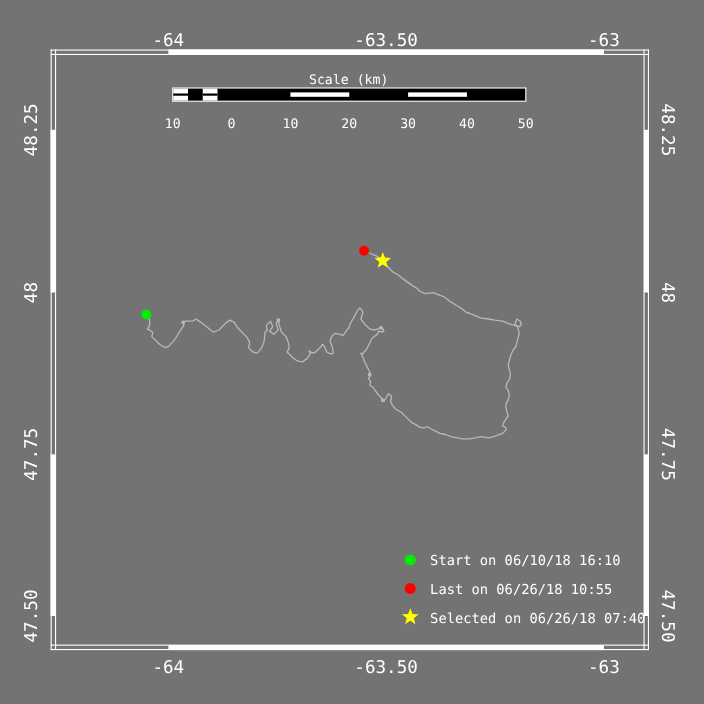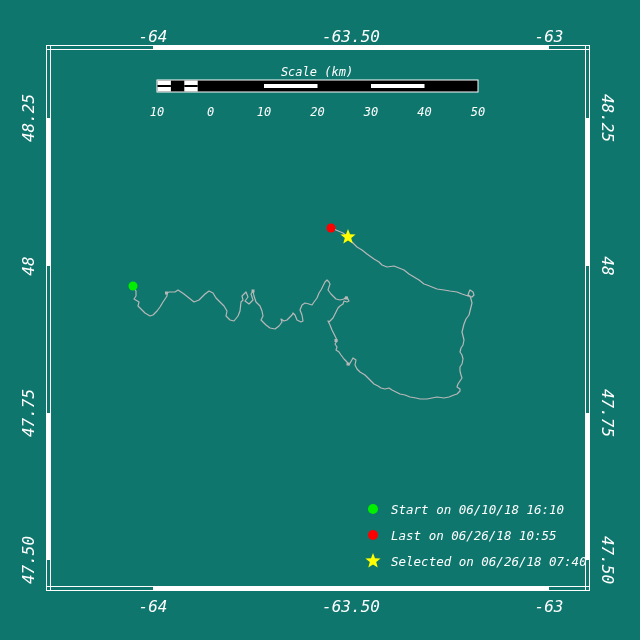--- a/index.html
+++ b/index.html
@@ -1,16 +1,16 @@
 <!DOCTYPE html>
 <html><head>
 <meta charset="utf-8">
 <style>
   html,body{margin:0;padding:0;background:#000;width:640px;height:640px;overflow:hidden;}
-  .stage{position:relative;width:640px;height:640px;background:#0f766e;font-style:italic;}
+  .stage{position:relative;width:640px;height:640px;background:#737373;}
   svg{position:absolute;left:0;top:0;}
   text{font-family:"DejaVu Sans Mono","Liberation Mono",monospace;fill:#ffffff;}
   .ax{font-size:16px;}
   .sc{font-size:12px;}
   .lg{font-size:12.5px;}
   .mid{text-anchor:middle;}
 </style>
 </head>
 <body>
 

